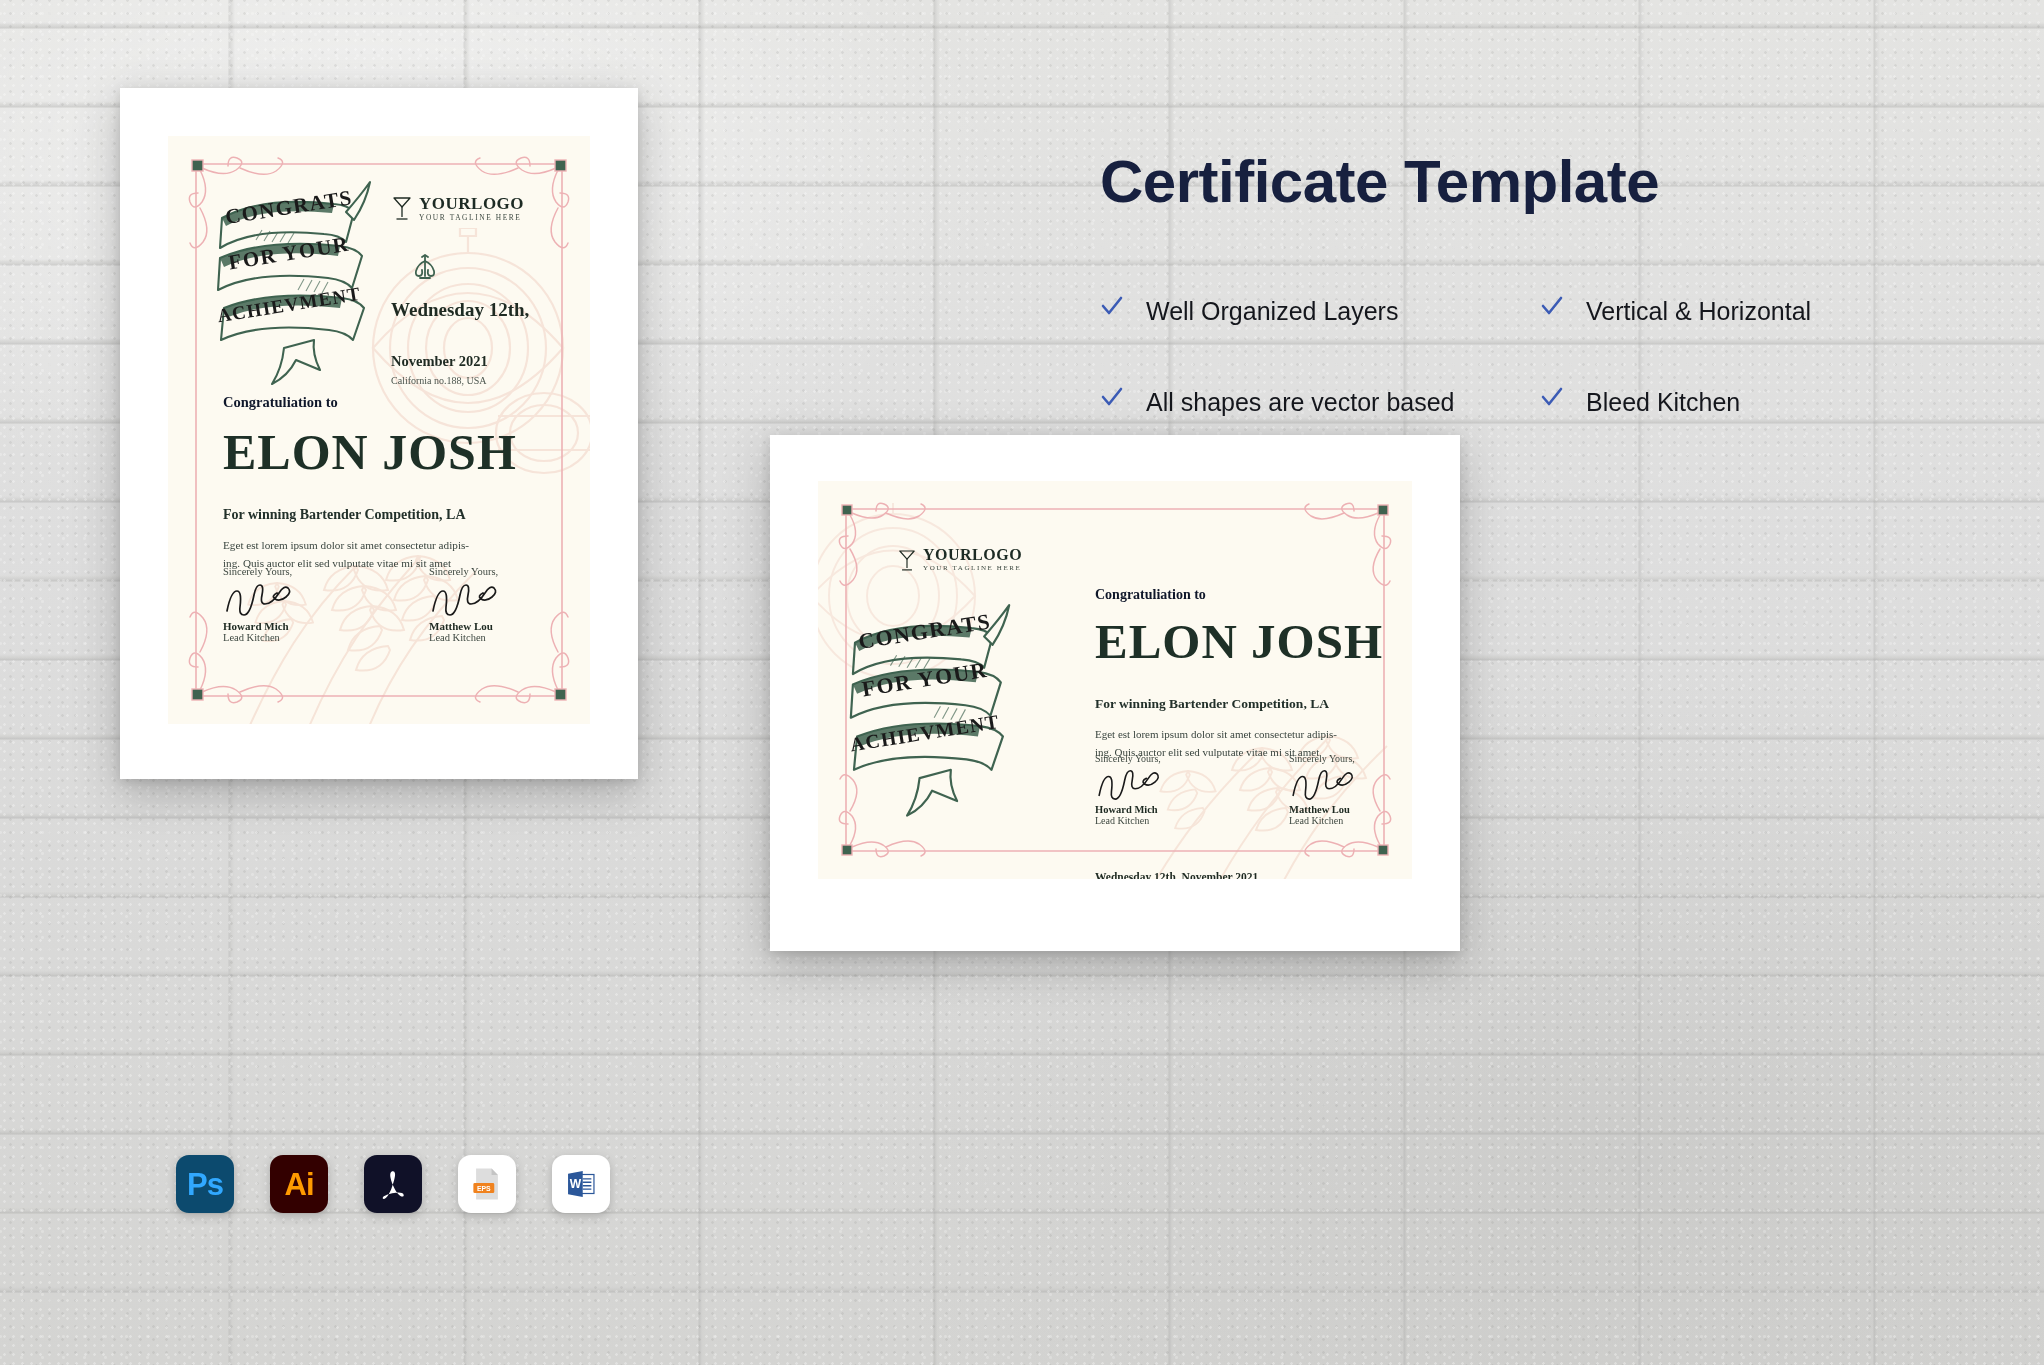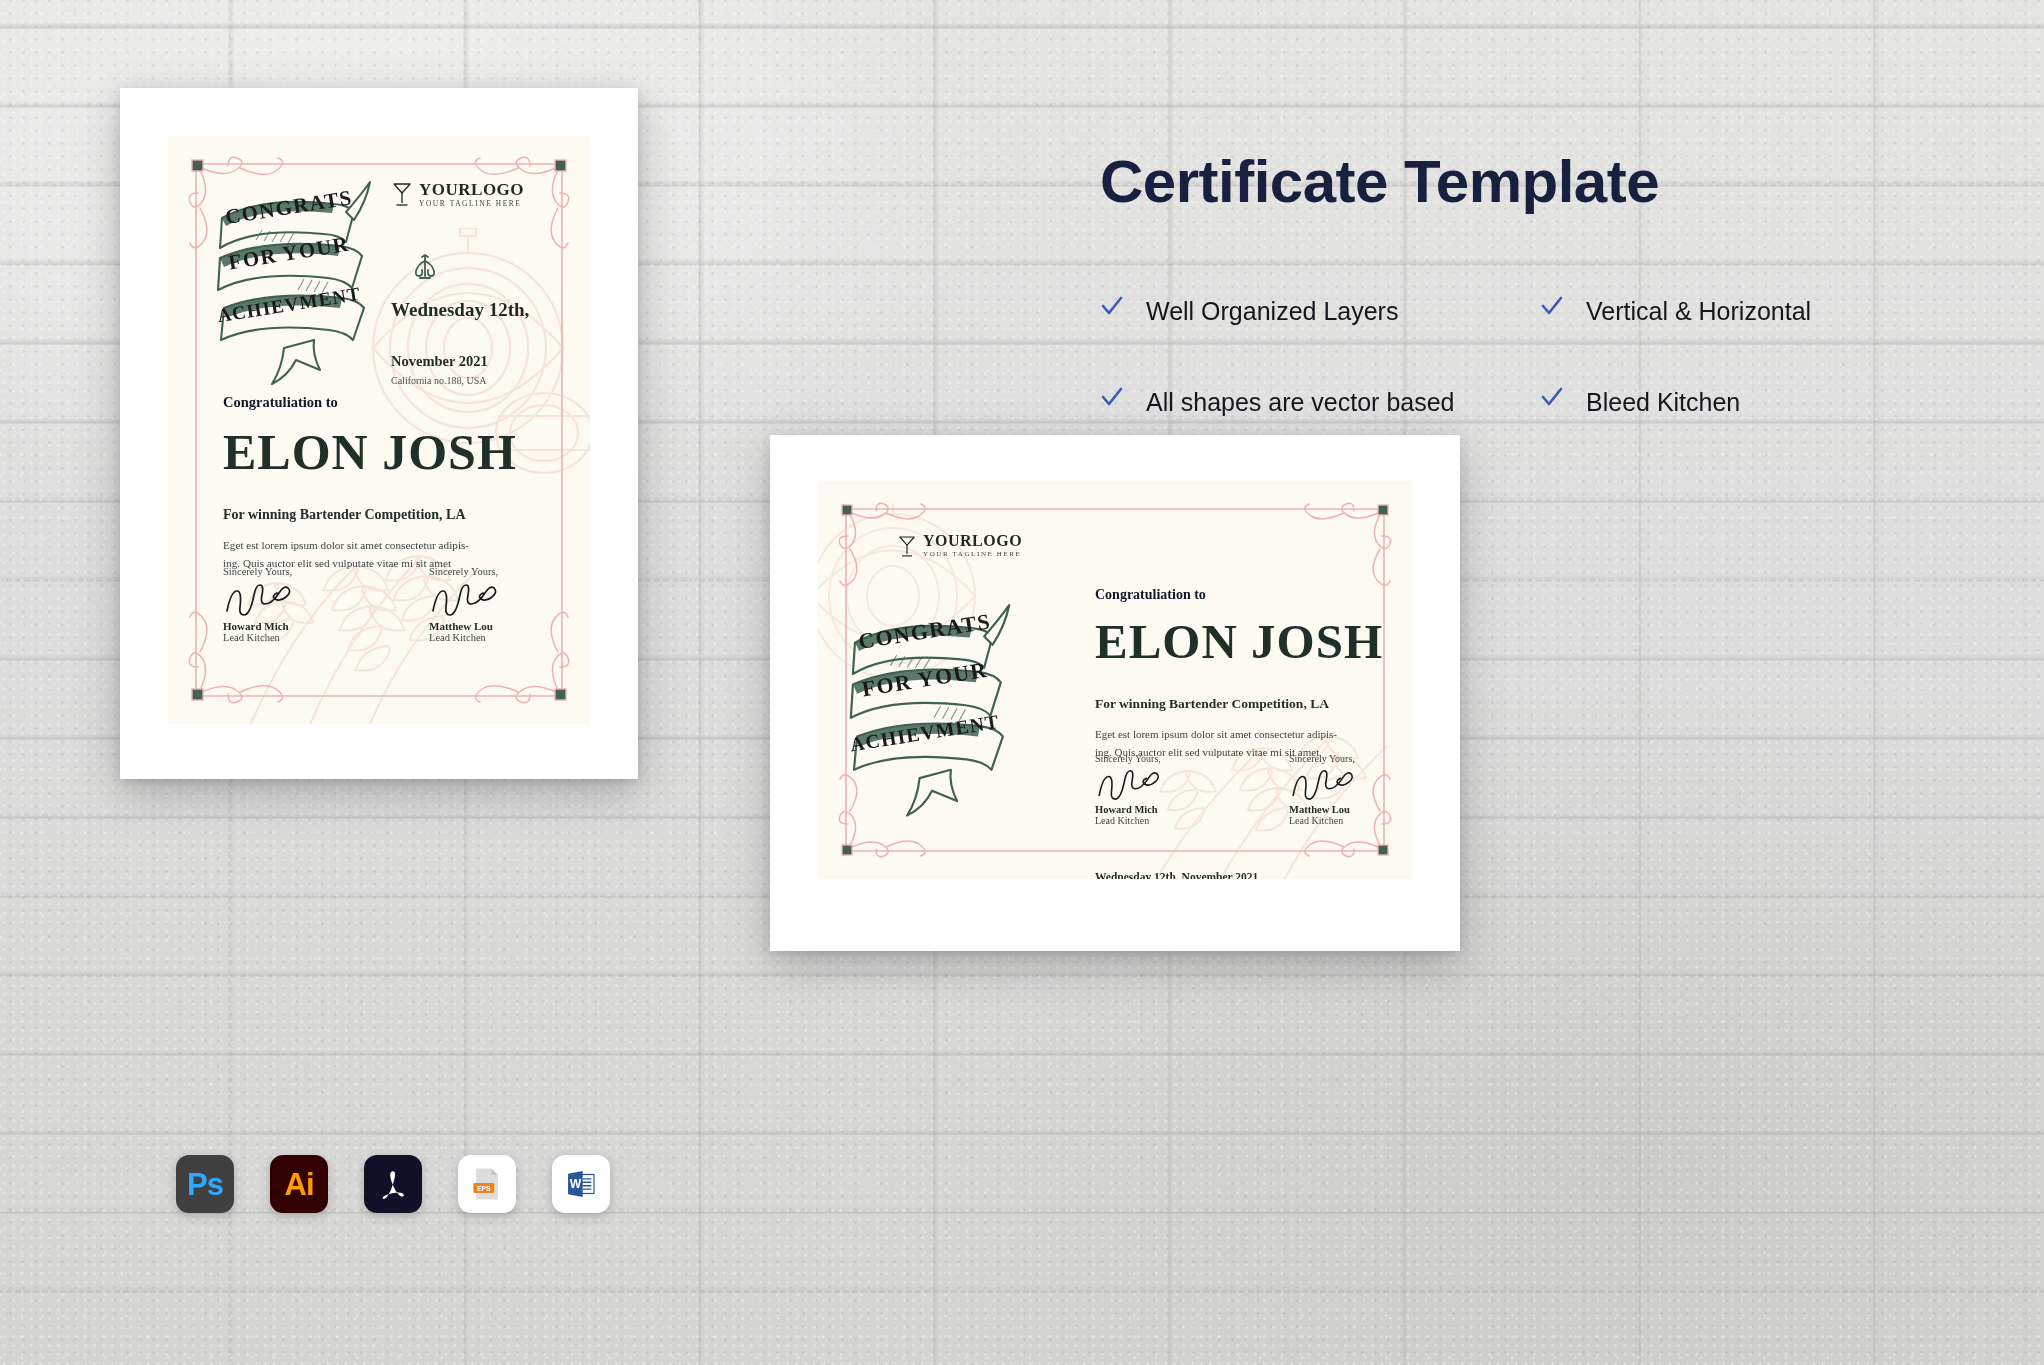--- a/index.html
+++ b/index.html
@@ -77,21 +77,21 @@
   #paper-horizontal { left: 48px; top: 46px; right: 48px; bottom: 72px; }
 
   
   .orn-border { position: absolute; inset: 20px 20px 20px 20px; pointer-events: none; }
   .orn-border svg { width: 100%; height: 100%; display: block; overflow: visible; }
 
   
   .wm { position: absolute; pointer-events: none; opacity: .5; }
 
   
-  .logo-row { display: flex; align-items: center; gap: 7px; }
+  .logo-row { display: flex; align-items: center; gap: 7px; margin-top: 14px; }
   .logo-glass { width: 20px; height: 26px; flex: none; }
   .logo-txt { line-height: 1; }
   .logo-name {
     font-family: "Liberation Serif", serif;
     font-weight: 700;
     color: #1d2b24;
     letter-spacing: .5px;
   }
   .logo-tag {
     font-family: "Liberation Serif", serif;
@@ -558,21 +558,21 @@
       <svg class="check" viewBox="0 0 24 24">
         <path d="M3 12 L9 19 L21 4" fill="none" stroke="#3b5bb5" stroke-width="2.6" stroke-linecap="round" stroke-linejoin="round"></path>
       </svg>
       <span class="feature-label">Bleed Kitchen</span>
     </div>
   </div>
 </div>
 
 <div id="icon-strip">
 
-  <div class="app-icon" style="background:#404040;">
+  <div class="app-icon" style="background:#0c4a6e;">
     <span class="mono" style="color:#31a8ff;">Ps</span>
   </div>
 
   <div class="app-icon" style="background:#330000;">
     <span class="mono" style="color:#ff9a00;text-align:right;">Ai</span>
   </div>
 
   <div class="app-icon" style="background:#101128;">
     <svg viewBox="0 0 40 40" style="width:34px;height:34px;">
       <path d="M20 5 C17 5 16.4 8 17 12 c.6 4 2.6 9 4.6 13 c2.2 4.4 5 8.2 7.6 9.4 c2.2 1 3.6 0 3.4 -1.6 c-.3 -2.2 -4 -3 -9.2 -2.6 c-5.6 .5 -12.4 2.6 -14.6 4.6 c-1.6 1.5 -1 3 .8 2.8 c2.6 -.3 5.6 -5 8.4 -11.6 C20.6 19 22.8 11 22.4 8 C22.1 5.9 21.3 5 20 5 Z" fill="#ffffff"></path>

